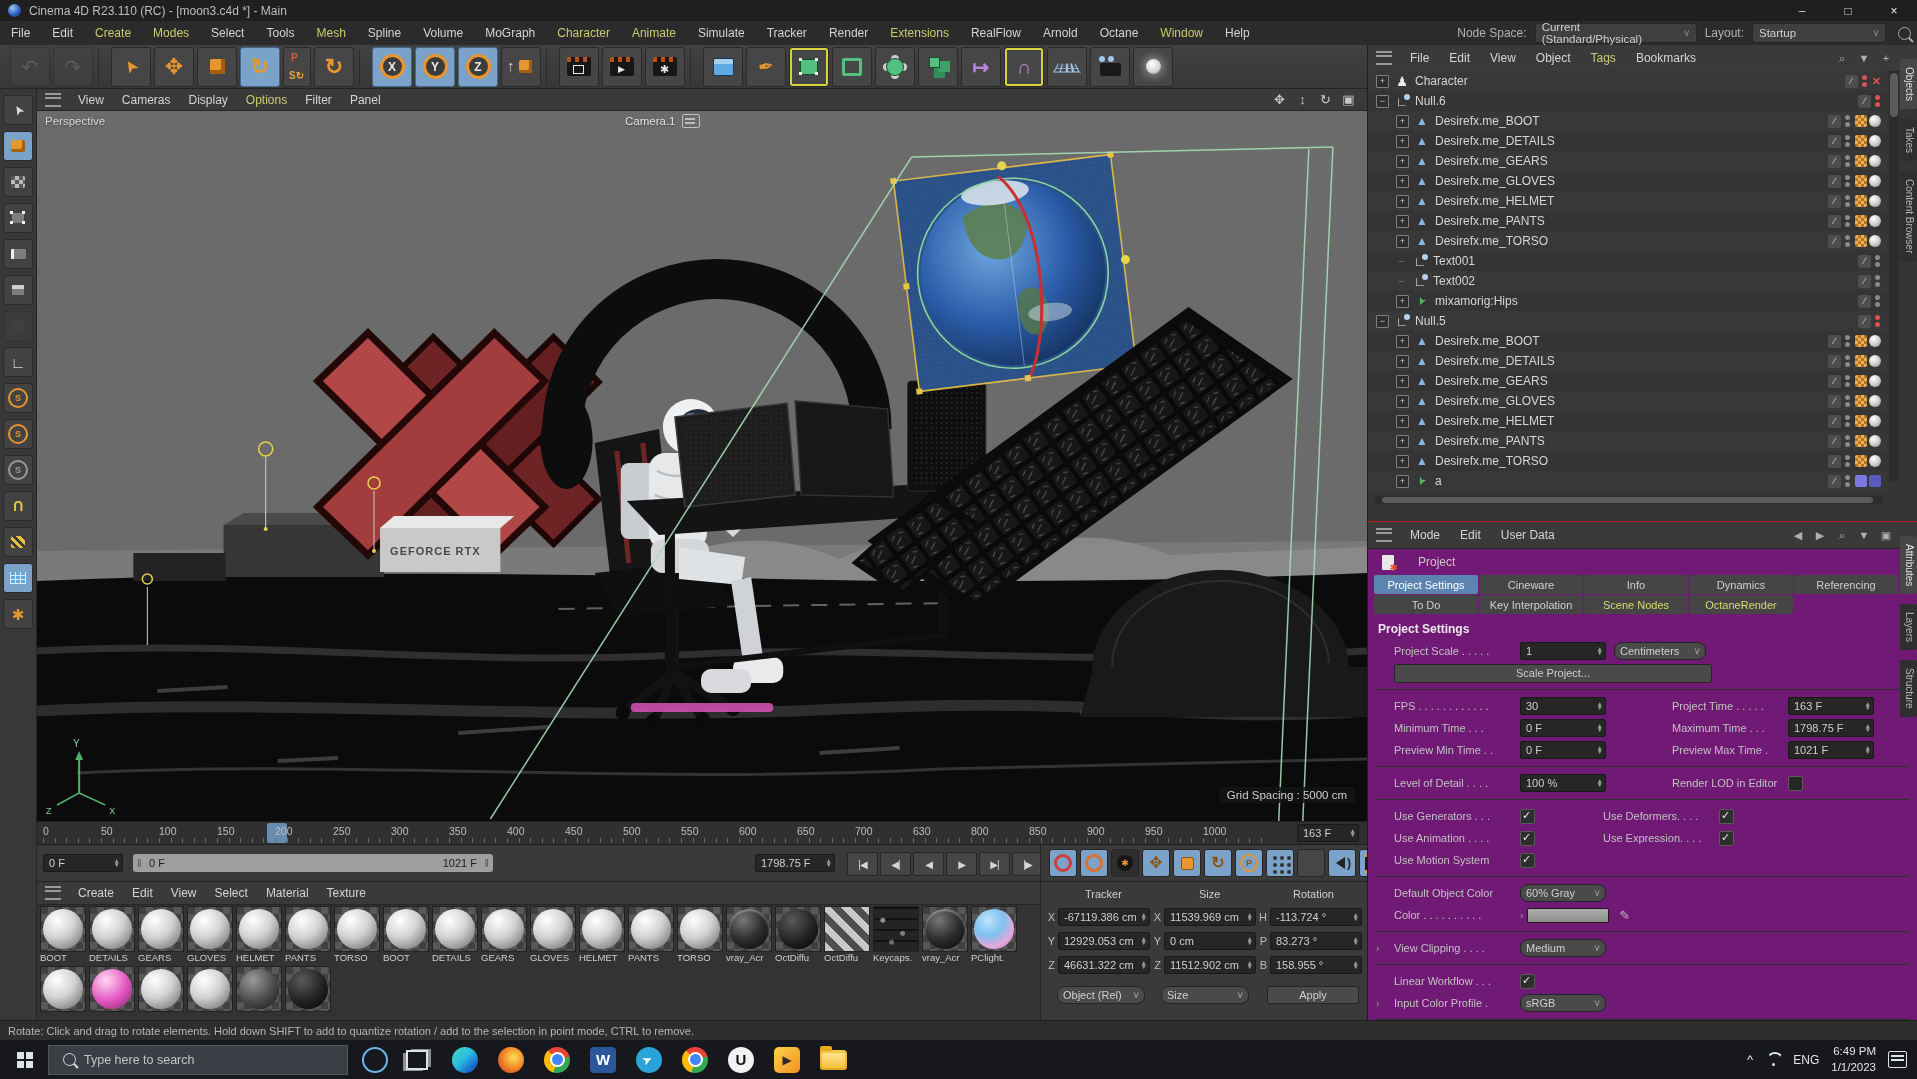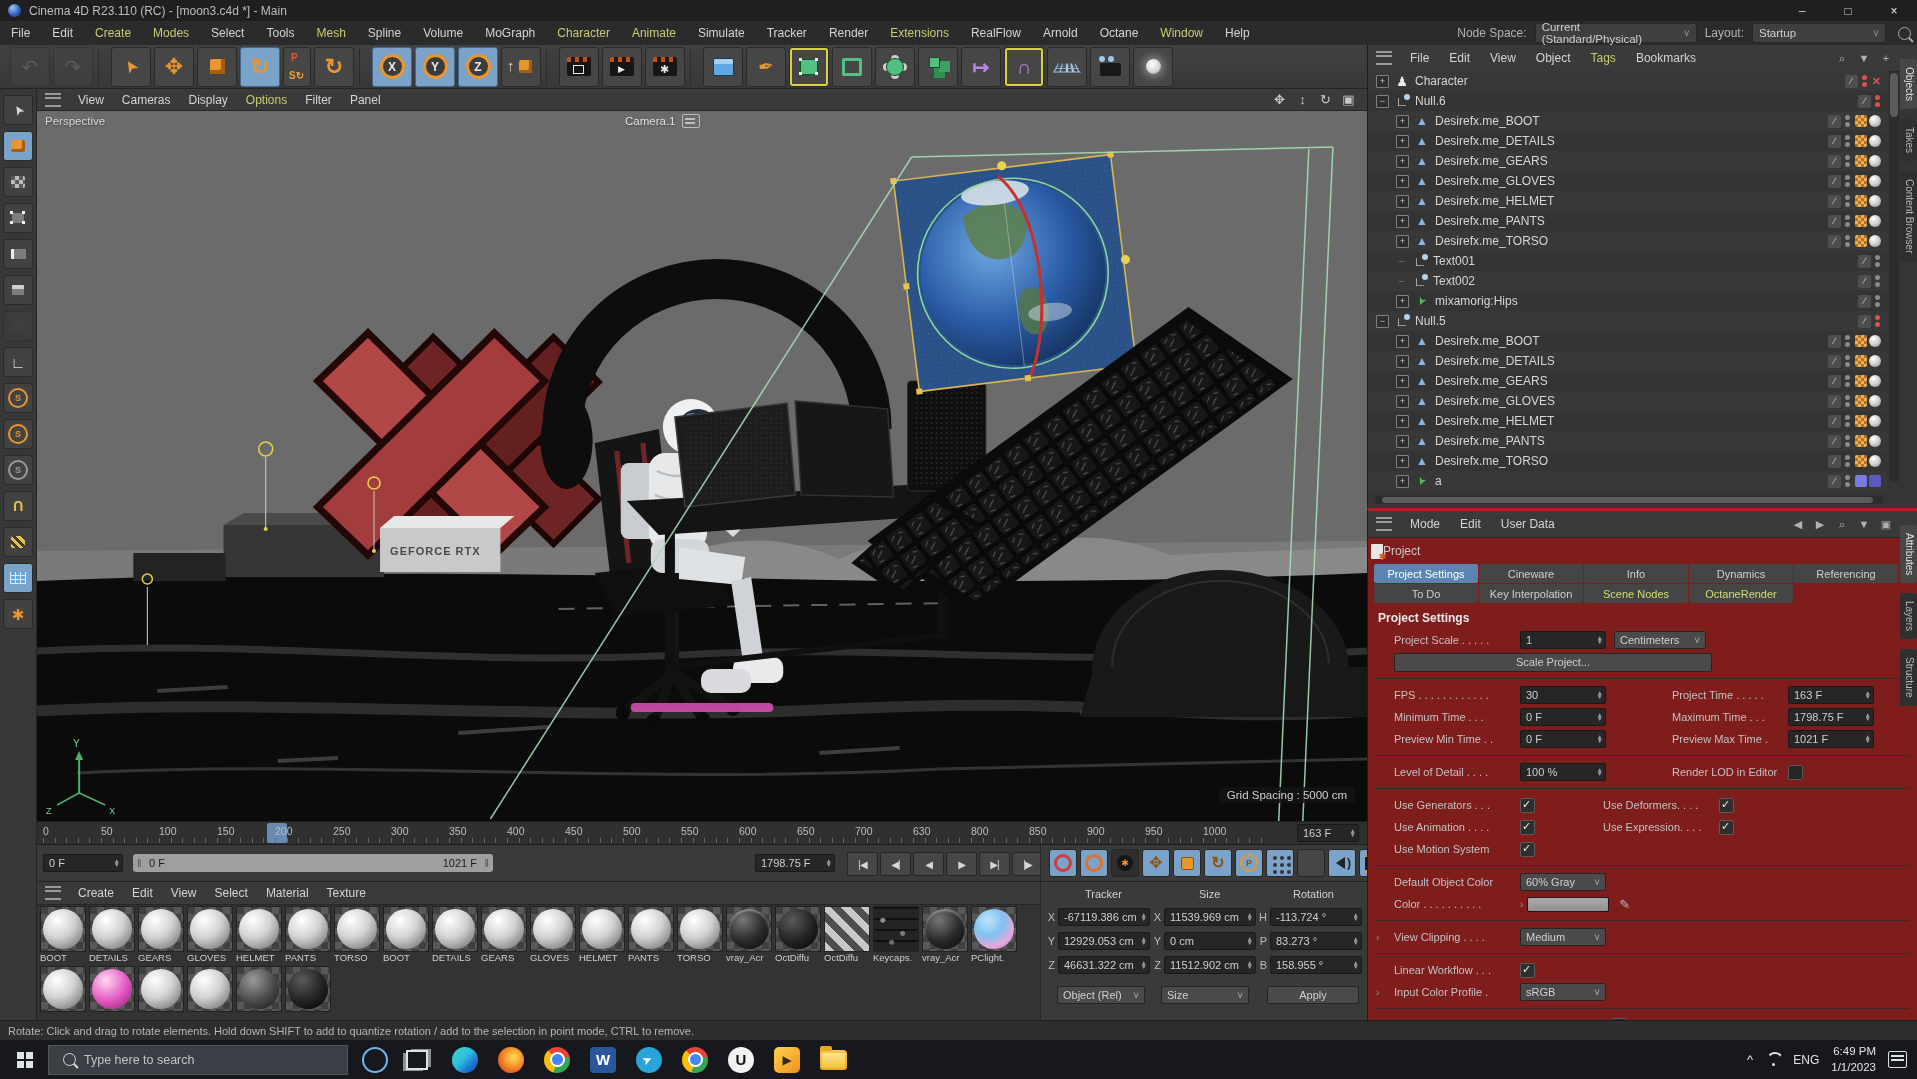--- a/index.html
+++ b/index.html
@@ -138,21 +138,21 @@
       background:repeating-linear-gradient(90deg,#666 0 1px,transparent 1px 11.6px);}
   #playhead{position:absolute;left:230px;top:1px;width:20px;height:20px;background:#6f94bd;border-radius:2px;opacity:.92;}
   #cur-frame-box{position:absolute;right:8px;top:2px;width:62px;height:18px;}
 
   
   .fbox{height:18px;background:#262626;border:1px solid #191919;border-radius:2px;color:#cfcfcf;font-size:11px;
         display:flex;align-items:center;justify-content:space-between;padding:0 2px 0 5px;box-sizing:border-box;}
   .spin{display:flex;flex-direction:column;line-height:.55;font-size:6.5px;color:#9a9a9a;padding-left:3px;}
   .spin::before{content:"▲";}
   .spin::after{content:"▼";}
-  .dd{height:18px;background:#4a4a4a;border:1px solid #252525;border-radius:2px;color:#d0d0d0;font-size:11px;
+  .dd{height:18px;background:#4a4a4a;border:1px solid #252525;border-radius:8px;color:#d0d0d0;font-size:11px;
       display:flex;align-items:center;justify-content:space-between;padding:0 5px;box-sizing:border-box;}
   .dd::after{content:"˅";color:#aaa;font-size:10px;margin-left:6px;}
   .cbtn{background:#4a4a4a;border:1px solid #252525;border-radius:2px;color:#cfcfcf;font-size:11px;
         display:flex;align-items:center;justify-content:center;box-sizing:border-box;}
   .chk{width:13px;height:13px;background:#262626;border:1px solid #5a5a5a;border-radius:2px;position:relative;flex:none;}
   .chk[data-checked="true"]{background:#2e2e2e;}
   .chk[data-checked="true"]::before{content:"✓";position:absolute;left:1px;top:-1px;color:#efefef;font-size:11px;}
 
   
   #transport{left:37px;top:845px;width:1003px;height:37px;background:#3a3a3a;border-bottom:1px solid #222;box-sizing:border-box;}
@@ -273,22 +273,22 @@
       linear-gradient(45deg,#b5742a 25%,#e8b054 25%,#e8b054 75%,#b5742a 75%);
       background-size:6px 6px;background-position:0 0,3px 3px;}
   .om-row[data-tags="mat"] .om-tags::after{border-radius:50%;background:radial-gradient(circle at 35% 30%,#fff,#cfcfcf 50%,#8a8a8a);}
   .om-row[data-tags="blue"] .om-tags::before{background:#7a7ae0;}
   .om-row[data-tags="blue"] .om-tags::after{background:#5a5ac0;}
   #om-vscroll{position:absolute;right:18px;top:26px;width:10px;bottom:26px;background:#2c2c2c;border-radius:4px;}
   #om-vscroll::before{content:"";position:absolute;left:1px;right:1px;top:2px;height:44px;background:#5c5c5c;border-radius:4px;}
   #om-hscroll{position:absolute;left:6px;right:34px;bottom:4px;height:8px;background:#2c2c2c;border-radius:4px;}
   #om-hscroll::before{content:"";position:absolute;left:8px;right:10px;top:1px;bottom:1px;background:#5c5c5c;border-radius:4px;}
 
-  #attr-panel{left:1367px;top:508px;width:550px;height:512px;background:#7f1d1d;border-left:1px solid #1e1e1e;border-top:3px solid #b91c1c;box-sizing:border-box;}
-  #attr-obj{display:flex;align-items:center;gap:0;height:26px;padding-left:3px;}
+  #attr-panel{left:1367px;top:521px;width:550px;height:512px;background:#701a75;border-left:1px solid #1e1e1e;border-top:1px solid #b91c1c;box-sizing:border-box;}
+  #attr-obj{display:flex;align-items:center;gap:24px;height:26px;padding-left:14px;}
   .doc-ico{width:12px;height:15px;background:#e8e8e8;border-radius:1px;position:relative;}
   .doc-ico::after{content:"✱";position:absolute;right:-4px;bottom:-3px;color:#e05a20;font-size:10px;}
   #attr-tabs1,#attr-tabs2{display:flex;gap:1px;padding-left:6px;}
   .atab{width:104px;height:19px;background:#454545;color:#cfcfcf;font-size:11px;display:flex;align-items:center;justify-content:center;
       border-radius:2px;white-space:nowrap;overflow:hidden;flex:none;}
   .atab[data-state="active"]{background:#5b84b0;color:#fff;}
   .atab[data-tone="accent"]{color:#d6dc72;}
   #attr-title{font-weight:bold;color:#e8e8e8;font-size:12px;padding:8px 0 4px 10px;}
   .arow{display:flex;align-items:center;height:22px;margin-left:26px;position:relative;}
   .albl{width:126px;font-size:11px;color:#c2c2c2;white-space:nowrap;overflow:hidden;flex:none;}

